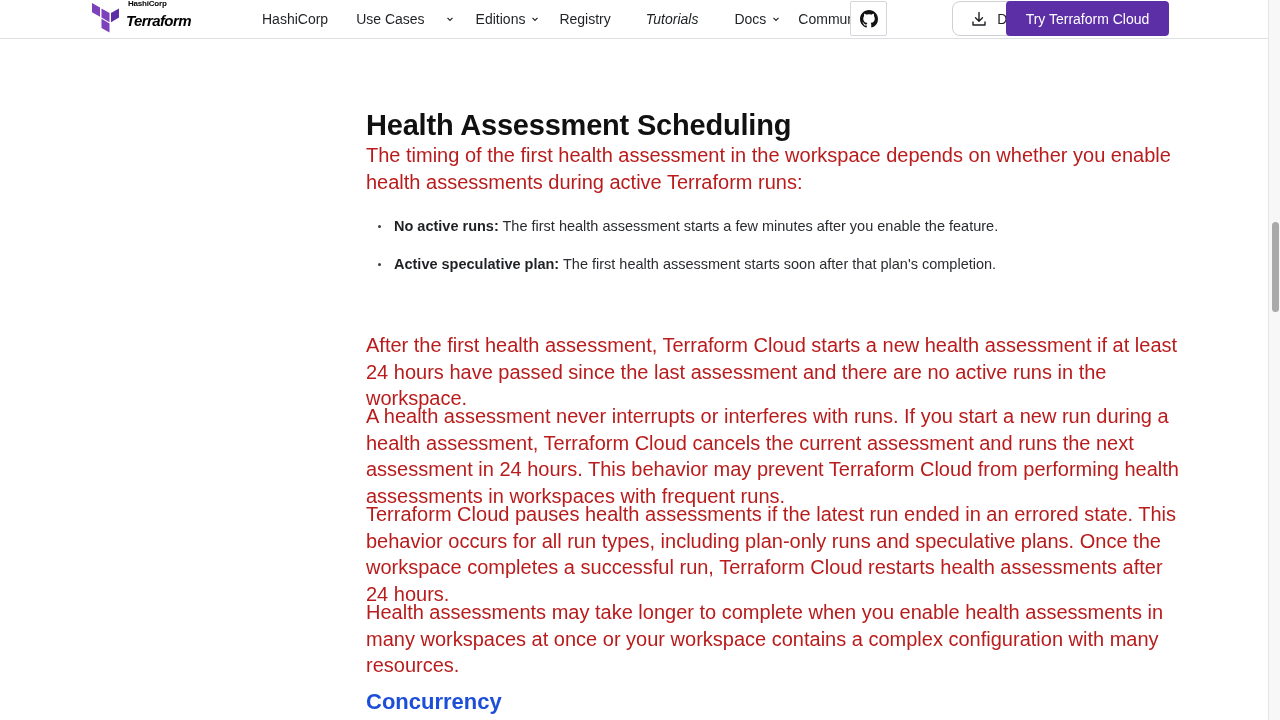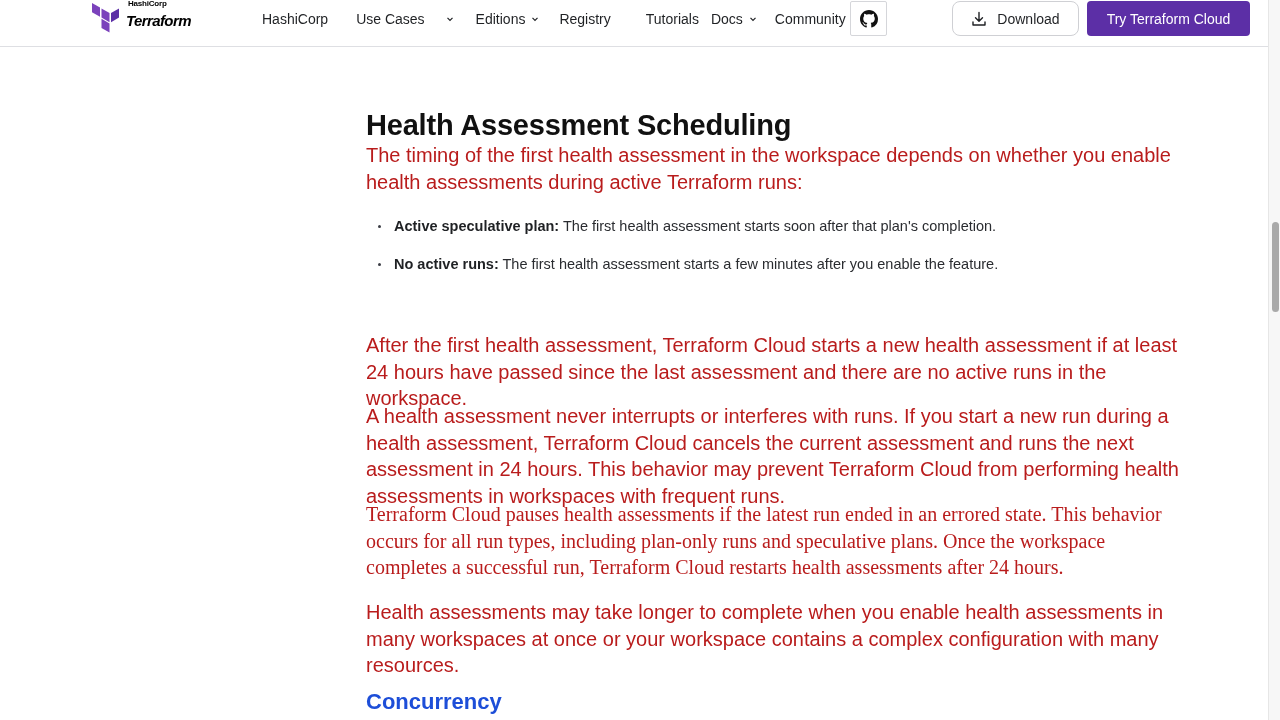--- a/index.html
+++ b/index.html
@@ -1,71 +1,71 @@
 <!DOCTYPE html>
 <html><head>
 <meta charset="utf-8">
 <style>
   * { box-sizing: border-box; margin: 0; padding: 0; }
   html, body { width: 1280px; height: 720px; overflow: hidden; background: #ffffff; }
   body { font-family: "Liberation Sans", sans-serif; color: #1f2124; position: relative; }
 
   
   .header {
-    position: absolute; left: 0; top: 0; width: 1268px; height: 47px;
+    position: absolute; left: 0; top: 0; width: 1268px; height: 39px;
     background: #ffffff; border-bottom: 1px solid #dedfe3;
   }
   .logo { position: absolute; left: 92px; top: 1px; height: 32px; display: flex; align-items: flex-start; }
   .logo-mark { width: 28px; height: 30px; margin-top: 2px; }
   .logo-text { margin-left: 6px; position: relative; height: 32px; width: 96px; }
   .logo-hashicorp { position: absolute; left: 2px; top: -2px; font-size: 8px; font-weight: bold; color: #000; letter-spacing: -0.2px; }
   .logo-terraform { position: absolute; left: 0; top: 11px; font-size: 15px; font-weight: bold; color: #000; letter-spacing: -0.6px; font-style: italic; }
 
   .nav { position: absolute; left: 262px; top: 0; height: 38px; display: flex; align-items: center; }
   .nav-item { font-size: 14px; color: #1f2124; display: flex; align-items: center; cursor: pointer; white-space: nowrap; }
   .nav-item .chev { margin-left: 6px; width: 8px; height: 8px; }
   .nav-item.overview { margin-right: 28px; }
   .nav-item.usecases { margin-right: 22px; gap: 15px; }
   .nav-item.editions { margin-right: 20px; }
   .nav-item.registry { margin-right: 35px; }
-  .nav-item.tutorials { margin-right: 12px; }
+  .nav-item.tutorials { margin-right: 36px; font-style: italic; }
   .nav-item.docs { margin-right: 18px; }
 
   .gh-btn {
     position: absolute; left: 850px; top: 1px; width: 37px; height: 35px;
     border: 1px solid #d5d6da; border-radius: 2px; background: #fff;
     display: flex; align-items: center; justify-content: center; cursor: pointer;
   }
   .dl-btn {
     position: absolute; left: 952px; top: 1px; width: 127px; height: 35px;
     border: 1px solid #cfd0d4; border-radius: 8px; background: #fff;
     display: flex; align-items: center; justify-content: center; cursor: pointer;
     font-size: 14px; color: #1f2124;
   }
   .dl-btn svg { margin-right: 10px; }
   .try-btn {
-    position: absolute; left: 1087px; top: 1px; width: 163px; height: 35px;
+    position: absolute; left: 1006px; top: 1px; width: 163px; height: 35px;
     border-radius: 4px; background: #5c2fa6; color: #ffffff;
     display: flex; align-items: center; justify-content: center; cursor: pointer;
     font-size: 14px;
   }
 
   
   .scrollbar { position: absolute; left: 1268px; top: 0; width: 12px; height: 720px; background: #f7f7f7; border-left: 1px solid #e6e6e6; }
   .scroll-thumb { position: absolute; left: 3px; top: 222px; width: 7px; height: 90px; background: #a9a9a9; border-radius: 4px; }
 
   
   .content { position: absolute; left: 366px; top: 0; width: 820px; }
   h2.section-title { position: absolute; top: 84px; left: 0; font-size: 29px; font-weight: bold; color: #111; letter-spacing: -0.2px; white-space: nowrap; margin-top: 25px; }
   h2.concurrency { position: absolute; top: 689px; left: 0; font-size: 22px; font-weight: bold; color: #1d4ed8; white-space: nowrap; }
   p.para { position: absolute; left: 0; width: 815px; font-size: 20px; line-height: 26.6px; color: #b91c1c; }
   .p1 { top: 142px; }
   .p2 { top: 332px; }
   .p3 { top: 403px; }
-  .p4 { top: 501px; font-family: Liberation Serif, serif; }
+  .p4 { top: 501px; }
   .p5 { top: 599px; }
 
   ul.bullets { position: absolute; left: 0; top: 213px; list-style: none; width: 815px; }
   ul.bullets li { position: relative; padding-left: 28px; font-size: 14.5px; line-height: 26px; color: #2a2c30; height: 37.5px; }
   ul.bullets li .dot { position: absolute; left: 12px; top: 12px; width: 3px; height: 3px; border-radius: 50%; background: #3b3d45; }
   ul.bullets li b { font-weight: bold; color: #1f2124; }
 </style>
 </head>
 <body>
 
@@ -136,25 +136,25 @@
 </header>
 
 <main class="content">
   <h2 class="section-title">Health Assessment Scheduling</h2>
 
   <p class="para p1">The timing of the first health assessment in the workspace depends on whether you enable health assessments during active Terraform runs:</p>
 
   <ul class="bullets">
     <li>
       <span class="dot"></span>
-      <b>Active speculative plan:</b><span> The first health assessment starts soon after that plan's completion.</span>
+      <b>No active runs:</b><span> The first health assessment starts a few minutes after you enable the feature.</span>
     </li>
     <li>
       <span class="dot"></span>
-      <b>No active runs:</b><span> The first health assessment starts a few minutes after you enable the feature.</span>
+      <b>Active speculative plan:</b><span> The first health assessment starts soon after that plan's completion.</span>
     </li>
   </ul>
 
   <p class="para p2">After the first health assessment, Terraform Cloud starts a new health assessment if at least 24 hours have passed since the last assessment and there are no active runs in the workspace.</p>
   <p class="para p3">A health assessment never interrupts or interferes with runs. If you start a new run during a health assessment, Terraform Cloud cancels the current assessment and runs the next assessment in 24 hours. This behavior may prevent Terraform Cloud from performing health assessments in workspaces with frequent runs.</p>
   <p class="para p4">Terraform Cloud pauses health assessments if the latest run ended in an errored state. This behavior occurs for all run types, including plan-only runs and speculative plans. Once the workspace completes a successful run, Terraform Cloud restarts health assessments after 24 hours.</p>
   <p class="para p5">Health assessments may take longer to complete when you enable health assessments in many workspaces at once or your workspace contains a complex configuration with many resources.</p>
 
   <h2 class="concurrency">Concurrency</h2>
 </main>

